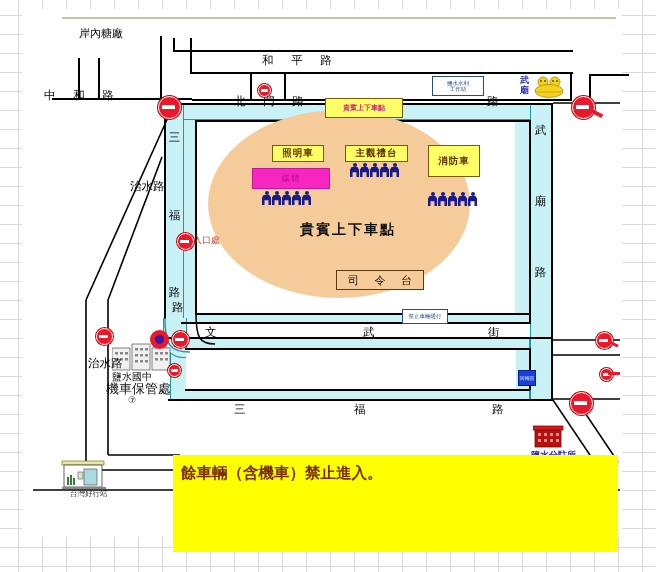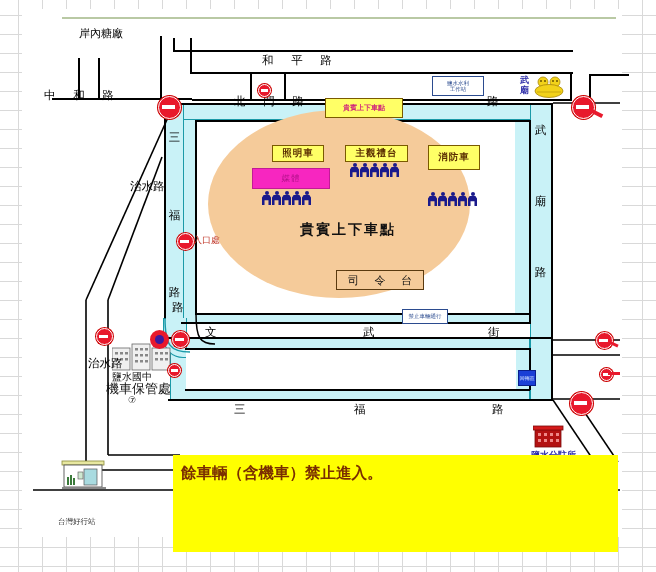--- a/index.html
+++ b/index.html
@@ -159,21 +159,21 @@
     <line x1="553" y1="355" x2="620" y2="355" stroke="#000" stroke-width="1.5"></line>
     <line x1="553" y1="399" x2="620" y2="399" stroke="#000" stroke-width="1.5"></line>
     <line x1="553" y1="103" x2="620" y2="103" stroke="#000" stroke-width="1.5"></line>
   </svg>
 
   <div id="field"></div>
   <div id="fieldlabel">貴賓上下車點</div>
 
   <div class="ybox" style="left:272px;top:145px;width:52px;height:17px;">照明車</div>
   <div class="ybox" style="left:345px;top:145px;width:63px;height:17px;">主觀禮台</div>
-  <div class="ybox" style="left:428px;top:145px;width:52px;height:25px;">消防車</div>
+  <div class="ybox" style="left:428px;top:145px;width:52px;height:32px;">消防車</div>
   <div class="pinkbox" style="left:252px;top:168px;width:78px;height:21px;">媒體</div>
 
   <div class="people" style="left:262px;top:191px;">
     <div class="person">
         <div class="h"></div>
         <div class="b"></div>
       </div>
     <div class="person">
         <div class="h"></div>
         <div class="b"></div>
@@ -318,21 +318,21 @@
     <rect x="6" y="10" width="38" height="22" fill="#ffffff" stroke="#555" stroke-width="0.9"></rect>
     <rect x="26" y="14" width="13" height="16" fill="#a9dbe0" stroke="#555" stroke-width="0.7"></rect>
     <rect x="20" y="17" width="5" height="7" fill="#cfe8d0" stroke="#555" stroke-width="0.6"></rect>
     <g fill="#3a7a3a">
         <rect x="9" y="22" width="2" height="8"></rect>
         <rect x="12" y="20" width="2" height="10"></rect>
         <rect x="15" y="23" width="2" height="7"></rect>
       </g>
     <rect x="4" y="32" width="44" height="2" fill="#888"></rect>
   </svg>
-  <div class="small" style="left:58px;top:489px;font-size:7.5px;color:#333;margin-top:28px;">台灣好行站</div>
+  <div class="small" style="left:70px;top:489px;font-size:7.5px;color:#333;">台灣好行站</div>
 
   <div class="bluebox" style="left:518px;top:370px;width:18px;height:16px;background:#1a3fd6;color:#cfe0ff;border-color:#0a1f8a;">回轉區</div>
 
   <div class="rd" style="left:262px;top:53px;text-align:center;">和 平 路</div>
   <div class="rd" style="left:44px;top:88px;">中 和 路</div>
   <div class="rd" style="left:234px;top:94px;">北 門 路</div>
   <div class="rd" style="left:487px;top:94px;letter-spacing:0;">路</div>
 
   <div class="rdv" style="left:168px;top:130px;">三</div>
   <div class="rdv" style="left:168px;top:208px;">福</div>

